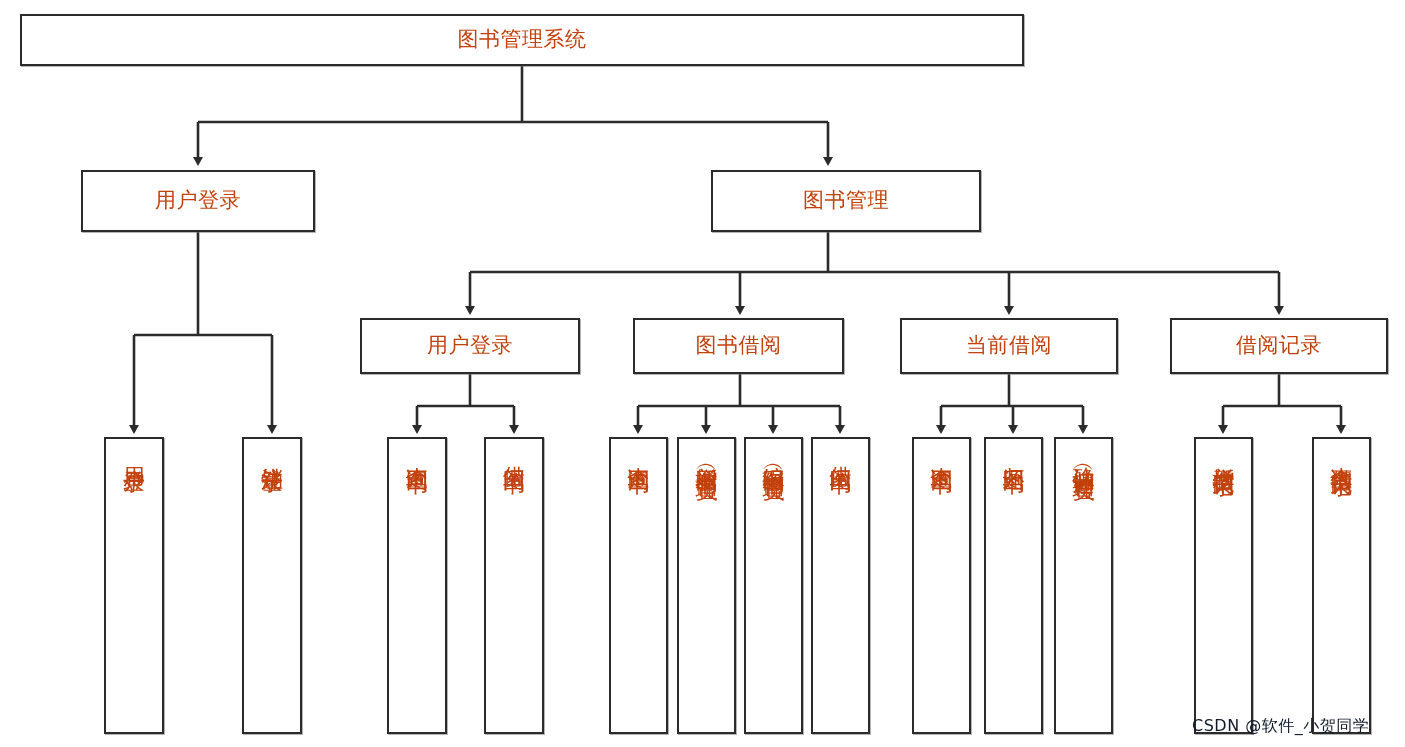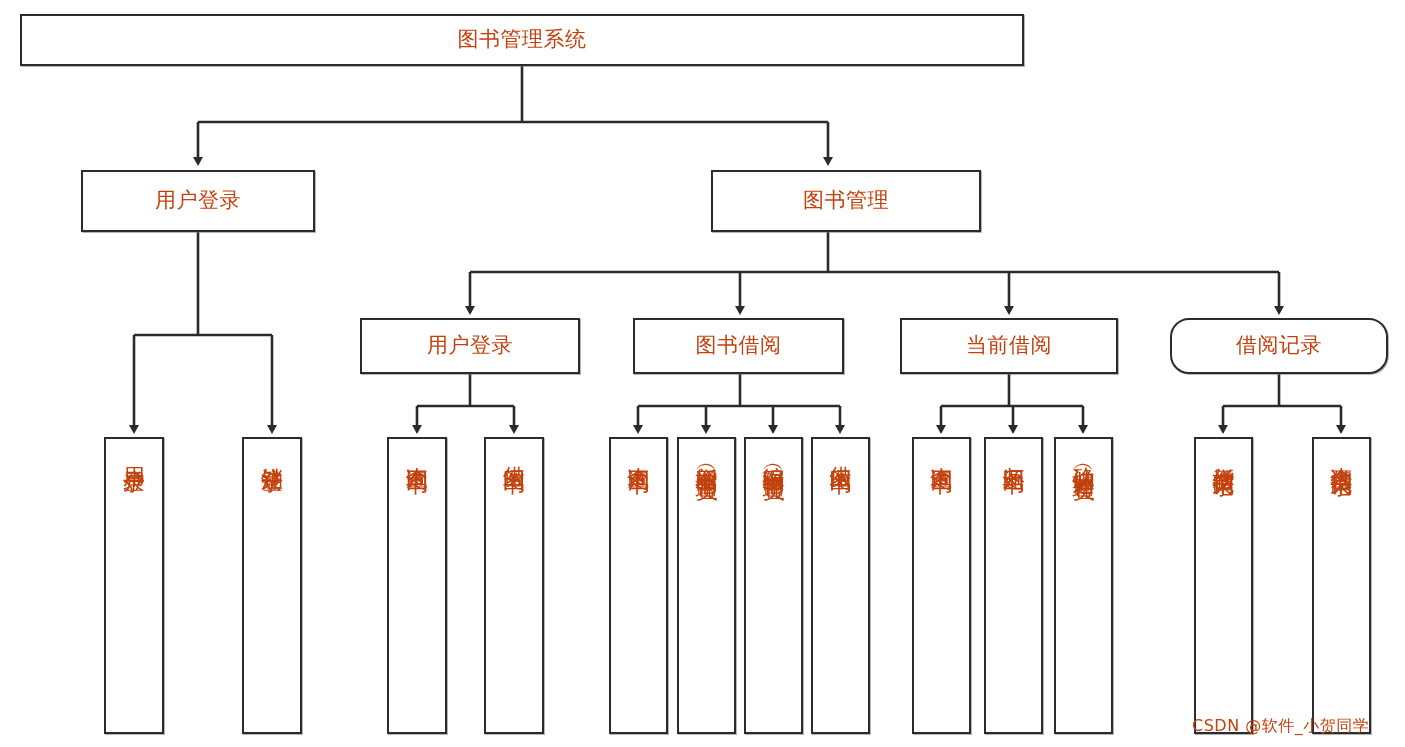--- a/index.html
+++ b/index.html
@@ -54,21 +54,21 @@
     writing-mode: vertical-rl;
     text-orientation: upright;
     font-size: 22px;
     letter-spacing: 2px;
     line-height: 1;
     display: block;
   }
   .watermark {
     position: absolute;
     font-size: 16px;
-    color: #c2410c;
+    color: #0f172a;
     white-space: nowrap;
     letter-spacing: 0.5px;
   }
 </style>
 </head>
 <body>
 
 <div id="canvas">
 
   <svg class="wires" viewBox="0 0 1405 747" xmlns="http://www.w3.org/2000/svg">
@@ -134,21 +134,21 @@
 
   <div class="node horiz" style="left:360px; top:318px; width:220px; height:56px;">
     <span class="label">用户登录</span>
   </div>
   <div class="node horiz" style="left:633px; top:318px; width:211px; height:56px;">
     <span class="label">图书借阅</span>
   </div>
   <div class="node horiz" style="left:900px; top:318px; width:218px; height:56px;">
     <span class="label">当前借阅</span>
   </div>
-  <div class="node horiz" style="left:1170px; top:318px; width:218px; height:56px;border-radius:19px;">
+  <div class="node horiz" style="left:1170px; top:318px; width:218px; height:56px;">
     <span class="label">借阅记录</span>
   </div>
 
   <div class="node vert" style="left:104px; top:437px; width:60px; height:297px;">
     <span class="label">用户登录</span>
   </div>
   <div class="node vert" style="left:242px; top:437px; width:60px; height:297px;">
     <span class="label">注销登录</span>
   </div>
   <div class="node vert" style="left:387px; top:437px; width:60px; height:297px;">

